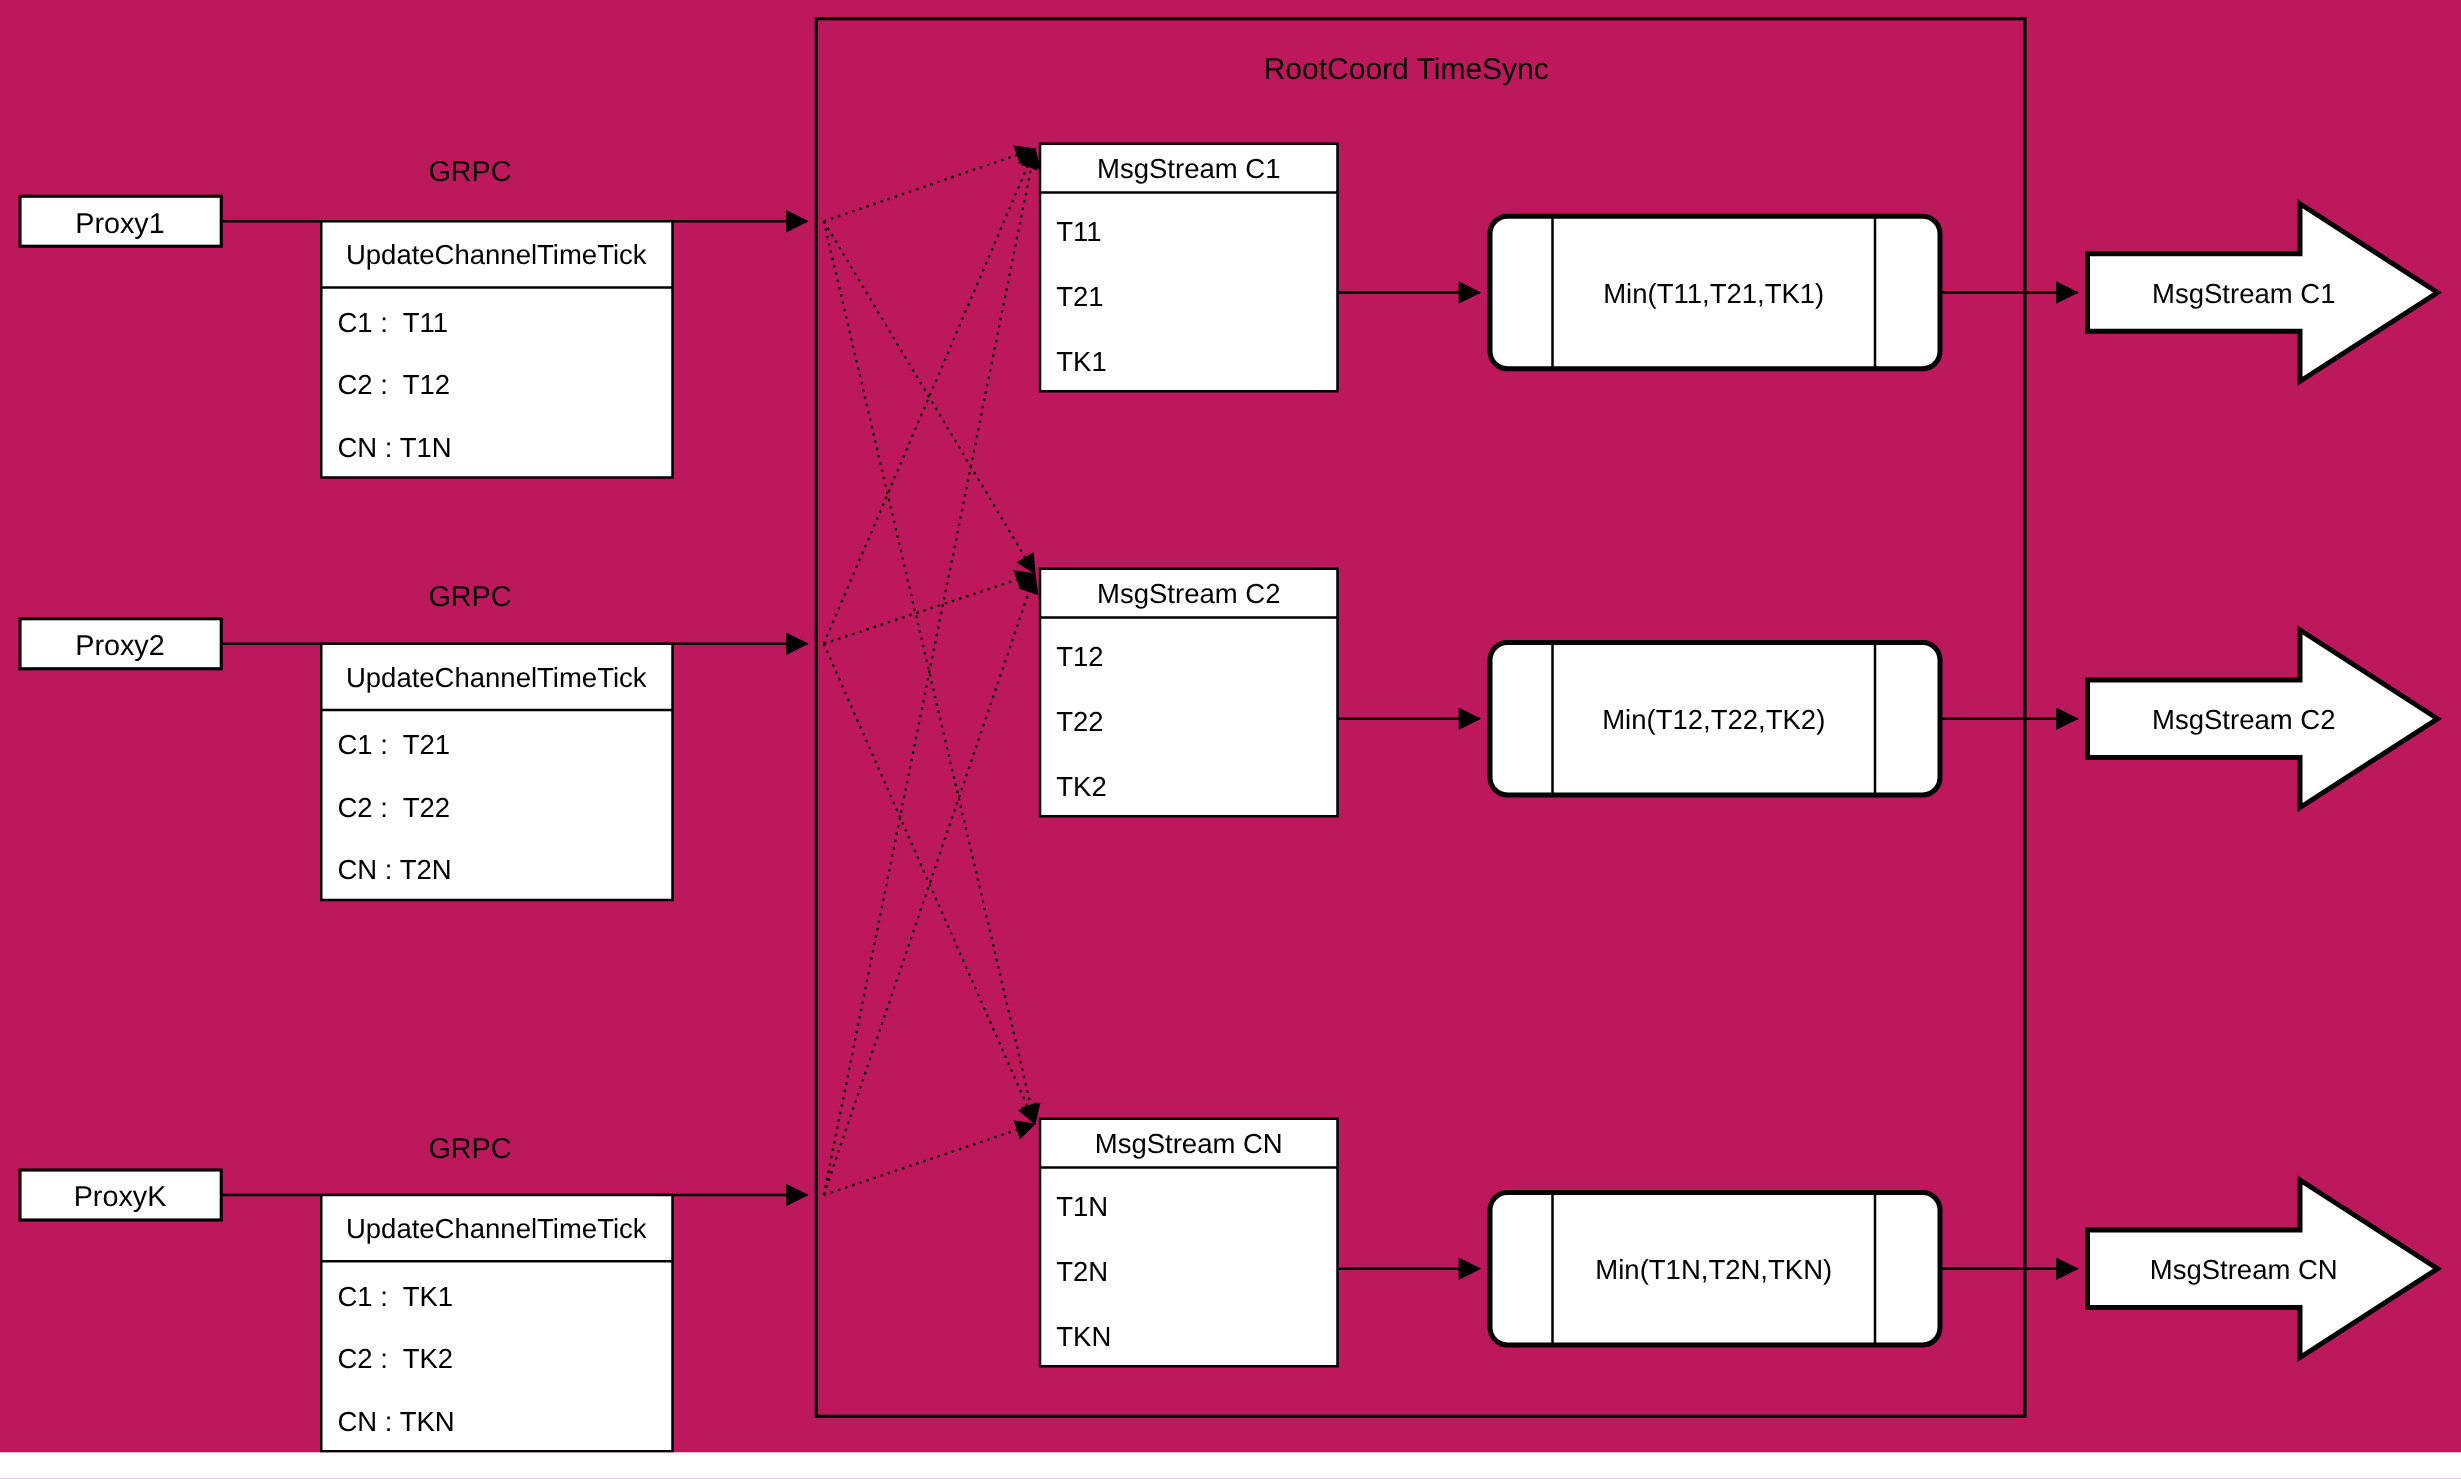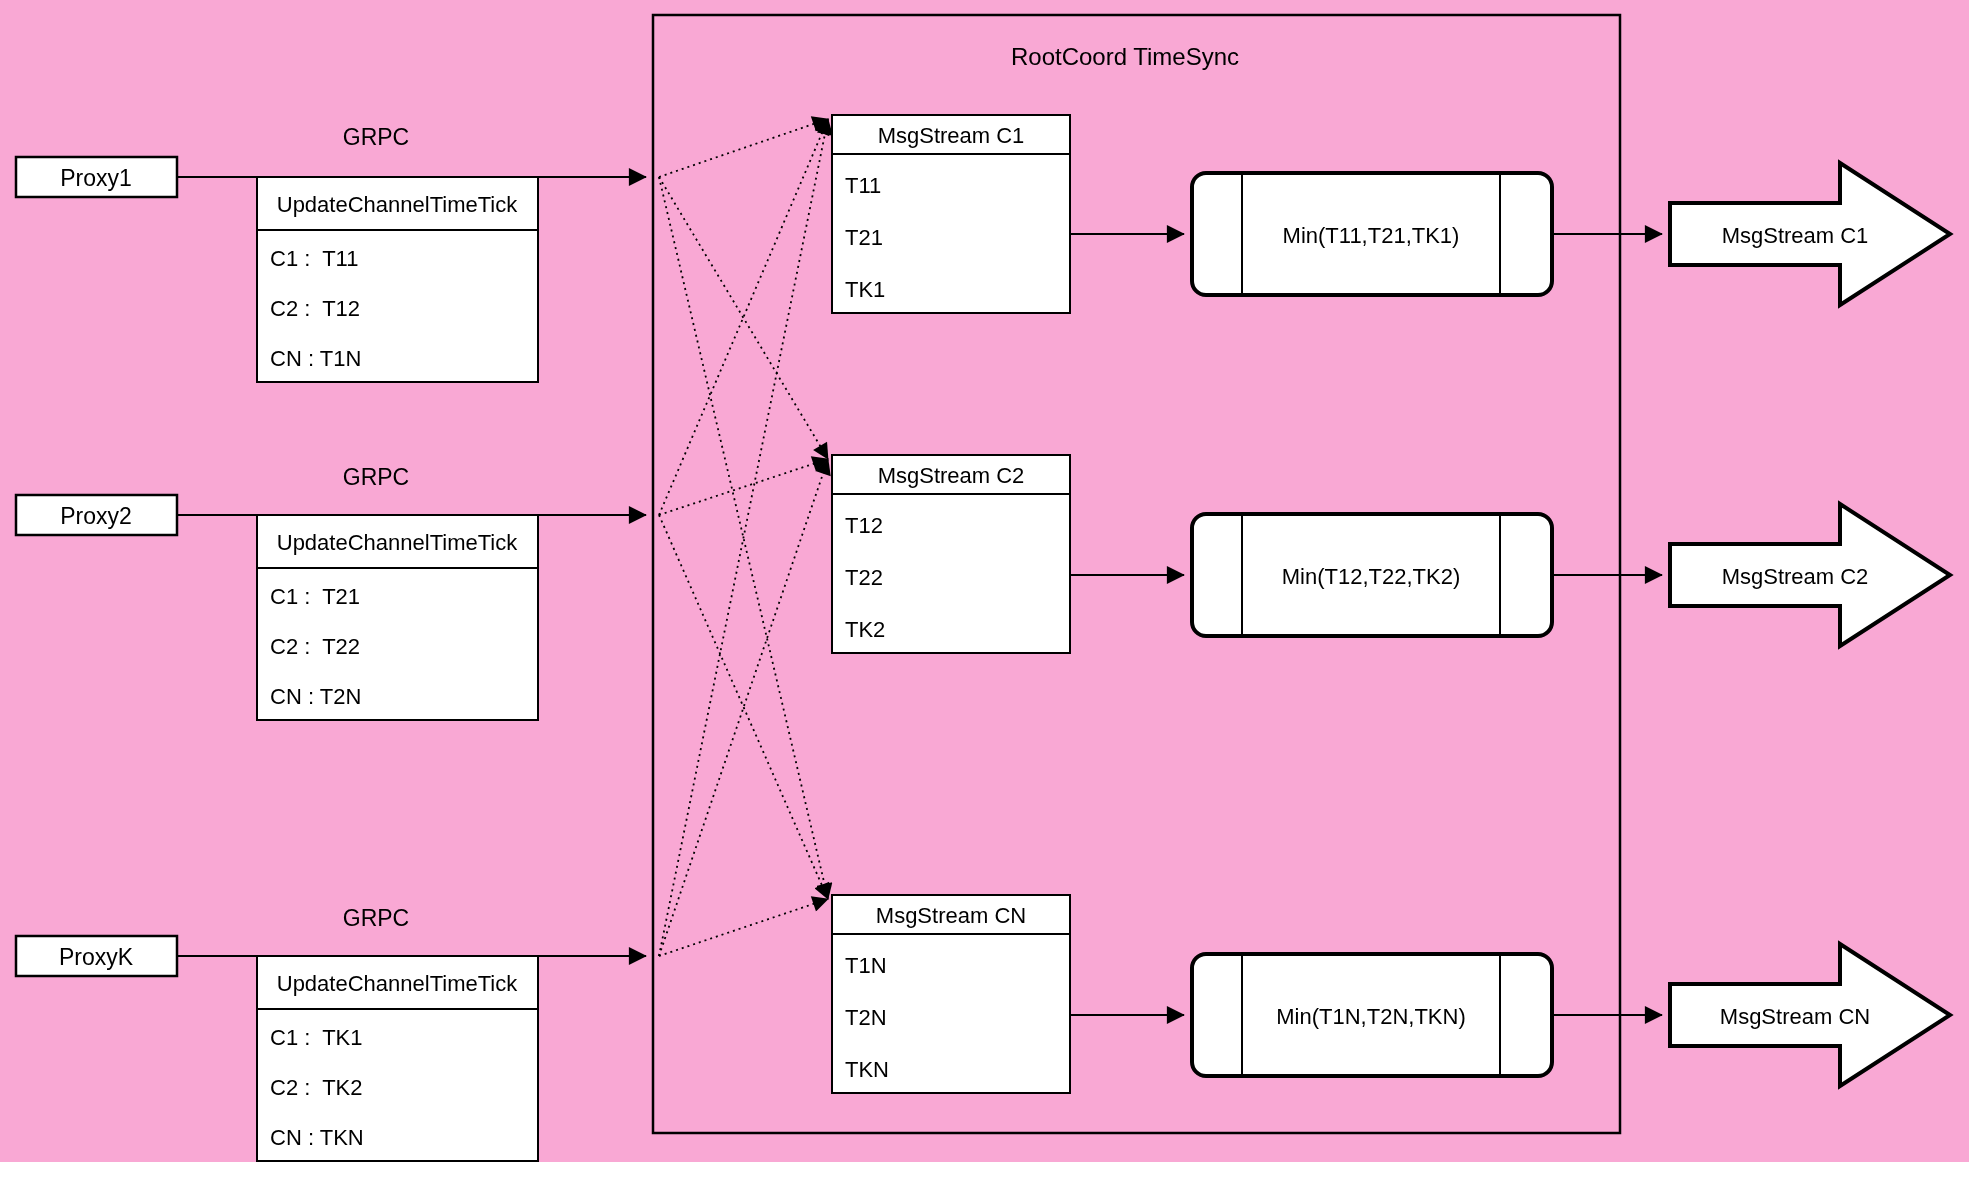--- a/index.html
+++ b/index.html
@@ -1,16 +1,16 @@
 <!DOCTYPE html>
 <html><head>
 <meta charset="utf-8">
 <style>
   html, body { margin: 0; padding: 0; background: #ffffff; }
-  .stage { width: 1969px; height: 1162px; position: relative; background: #f9a8d4; }
+  .stage { width: 1969px; height: 1162px; position: relative; background: #be185d; }
   svg { display: block; }
   text {
     font-family: "Liberation Sans", sans-serif;
     fill: #000000;
     white-space: pre;
   }
   .t-22 { font-size: 22px; }
   .t-23 { font-size: 23px; }
   .t-24 { font-size: 24px; }
   .shape { fill: #ffffff; stroke: #000000; }

